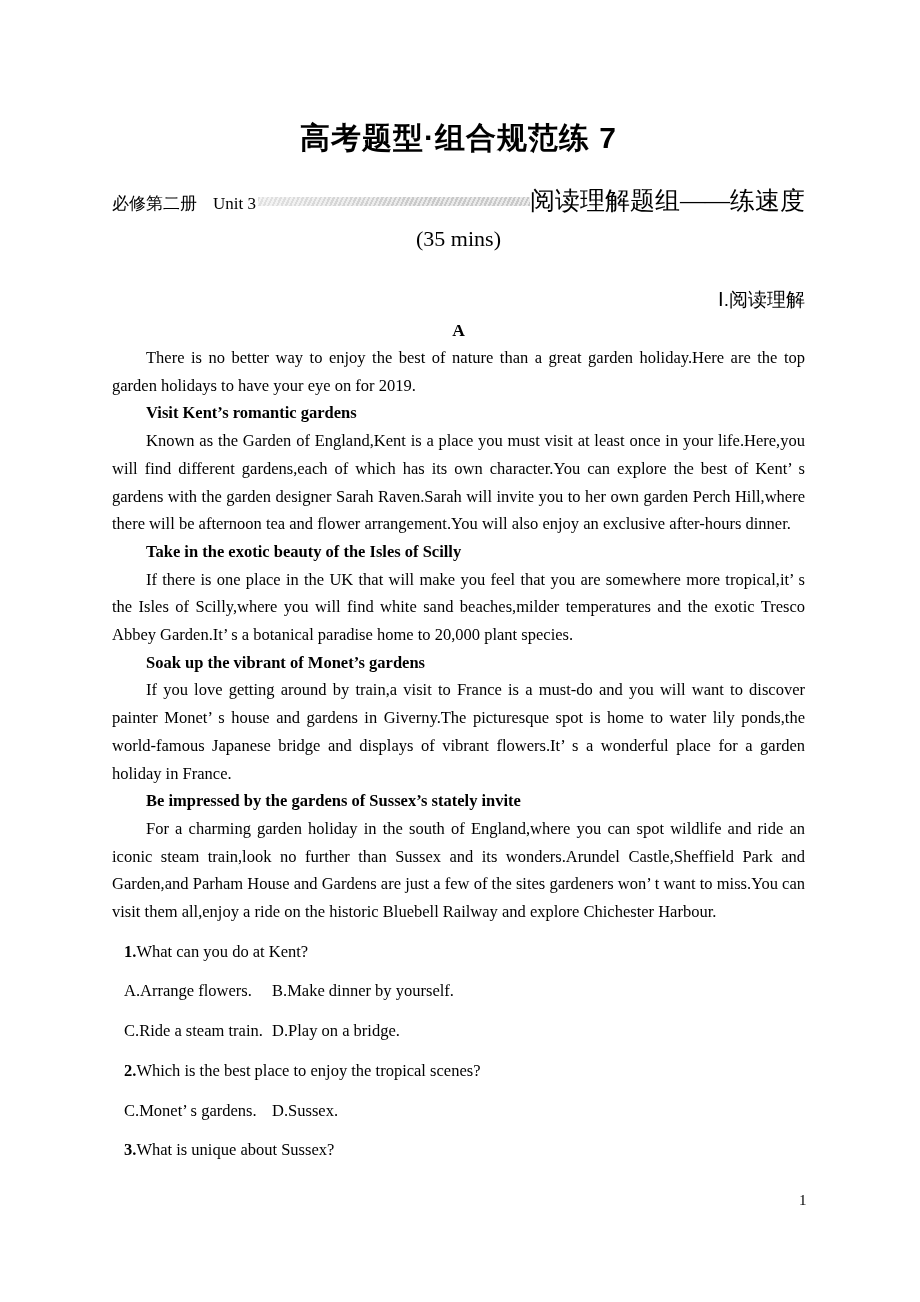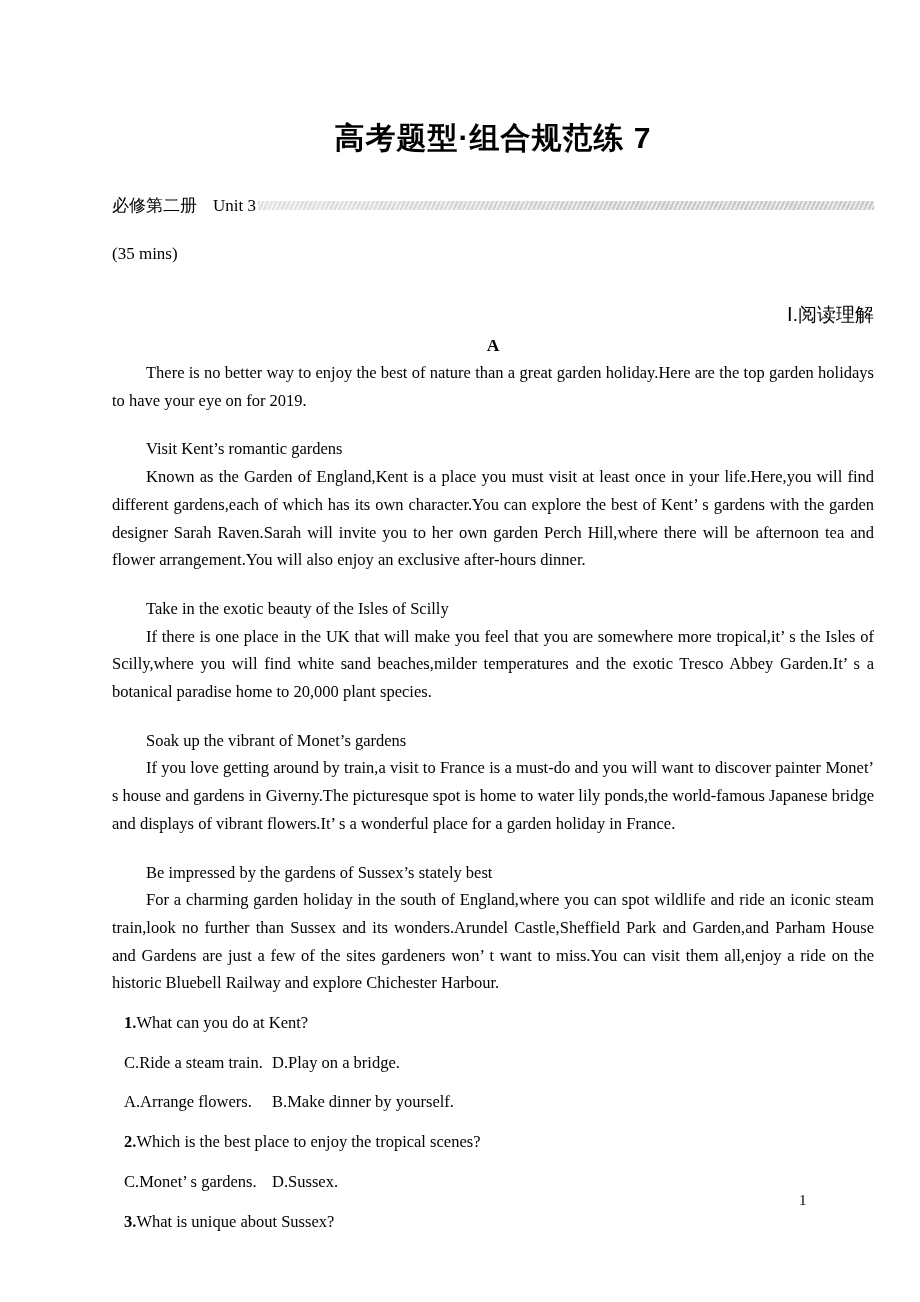--- a/index.html
+++ b/index.html
@@ -1,85 +1,86 @@
 <!DOCTYPE html>
 <html><head>
 <meta charset="utf-8">
 <style>
   html,body{margin:0;padding:0;}
   body{
     width:920px;height:1302px;overflow:hidden;position:relative;
     background:#ffffff;color:#000;
     font-family:"Liberation Serif","DejaVu Serif",serif;
   }
-  .content{padding:120px 46px 0 112px;}
+  .content{padding:120px 115px 0 112px;}
   .doc-title{
     margin:0;text-align:center;
     font-family:"Liberation Sans","DejaVu Sans",sans-serif;
     font-size:30px;line-height:36px;font-weight:700;letter-spacing:1px;
   }
-  .header-row{display:flex;align-items:baseline;margin-top:38px;}
+  .header-row{display:flex;align-items:baseline;margin-top:30px;}
   .book-label{font-size:17px;white-space:nowrap;}
   .unit-label{font-size:17px;margin-left:16px;white-space:nowrap;}
   .header-divider{
     flex:1;height:9px;align-self:center;margin-left:2px;
     background:
       linear-gradient(to right, rgba(255,255,255,.45), rgba(255,255,255,0) 60%),
       repeating-linear-gradient(115deg,#c9c9c9 0 2px,#ebebeb 2px 4px);
   }
   .section-title{font-size:25px;line-height:30px;white-space:nowrap;font-weight:400;}
-  .duration{text-align:left;font-size:17px;line-height:26px;margin-top:24px;}
+  .duration{text-align:center;font-size:22px;line-height:26px;margin-top:10px;}
   .part-heading{
     font-family:"Liberation Sans","DejaVu Sans",sans-serif;
     font-size:19px;line-height:28px;margin-top:34px;font-weight:500;text-align:right;
   }
   .passage-label{text-align:center;font-weight:700;font-size:17.5px;line-height:28px;margin-top:2px;}
   .para{font-size:16.5px;line-height:27.7px;text-align:justify;text-indent:34px;margin:0;}
-  .subhead{font-weight:400;margin-top:21px;}
+  .subhead{font-weight:700;}
   .qline{font-size:16.5px;line-height:27.7px;margin:12px;}
   .qnum{font-weight:700;}
   .opt-col{display:inline-block;min-width:148px;}
   .page-number{position:absolute;top:1190px;left:799px;font-size:15px;line-height:20px;}
 </style>
 </head>
 <body>
 
 <div class="content">
 
   <h1 class="doc-title">高考题型·组合规范练 7</h1>
 
   <div class="header-row">
     <span class="book-label">必修第二册</span>
     <span class="unit-label">Unit 3</span>
     <span class="header-divider"></span>
+    <span class="section-title">阅读理解题组——练速度</span>
   </div>
 
   <div class="duration">(35 mins)</div>
 
   <div class="part-heading">Ⅰ.阅读理解</div>
 
   <div class="passage-label">A</div>
 
   <p class="para">There is no better way to enjoy the best of nature than a great garden holiday.Here are the top garden holidays to have your eye on for 2019.</p>
 
   <p class="para subhead">Visit Kent’s romantic gardens</p>
   <p class="para">Known as the Garden of England,Kent is a place you must visit at least once in your life.Here,you will find different gardens,each of which has its own character.You can explore the best of Kent’ s gardens with the garden designer Sarah Raven.Sarah will invite you to her own garden Perch Hill,where there will be afternoon tea and flower arrangement.You will also enjoy an exclusive after-hours dinner.</p>
 
   <p class="para subhead">Take in the exotic beauty of the Isles of Scilly</p>
   <p class="para">If there is one place in the UK that will make you feel that you are somewhere more tropical,it’ s the Isles of Scilly,where you will find white sand beaches,milder temperatures and the exotic Tresco Abbey Garden.It’ s a botanical paradise home to 20,000 plant species.</p>
 
   <p class="para subhead">Soak up the vibrant of Monet’s gardens</p>
   <p class="para">If you love getting around by train,a visit to France is a must-do and you will want to discover painter Monet’ s house and gardens in Giverny.The picturesque spot is home to water lily ponds,the world-famous Japanese bridge and displays of vibrant flowers.It’ s a wonderful place for a garden holiday in France.</p>
 
-  <p class="para subhead">Be impressed by the gardens of Sussex’s stately best</p>
+  <p class="para subhead">Be impressed by the gardens of Sussex’s stately invite</p>
   <p class="para">For a charming garden holiday in the south of England,where you can spot wildlife and ride an iconic steam train,look no further than Sussex and its wonders.Arundel Castle,Sheffield Park and Garden,and Parham House and Gardens are just a few of the sites gardeners won’ t want to miss.You can visit them all,enjoy a ride on the historic Bluebell Railway and explore Chichester Harbour.</p>
 
   <div class="qline"><span class="qnum">1.</span><span>What can you do at Kent?</span></div>
+  <div class="qline"><span class="opt-col">A.Arrange flowers.</span><span>B.Make dinner by yourself.</span></div>
   <div class="qline"><span class="opt-col">C.Ride a steam train.</span><span>D.Play on a bridge.</span></div>
-  <div class="qline"><span class="opt-col">A.Arrange flowers.</span><span>B.Make dinner by yourself.</span></div>
 
   <div class="qline"><span class="qnum">2.</span><span>Which is the best place to enjoy the tropical scenes?</span></div>
   <div class="qline"><span class="opt-col">C.Monet’ s gardens.</span><span>D.Sussex.</span></div>
 
   <div class="qline"><span class="qnum">3.</span><span>What is unique about Sussex?</span></div>
 
 </div>
 
 <div class="page-number">1</div>
 

